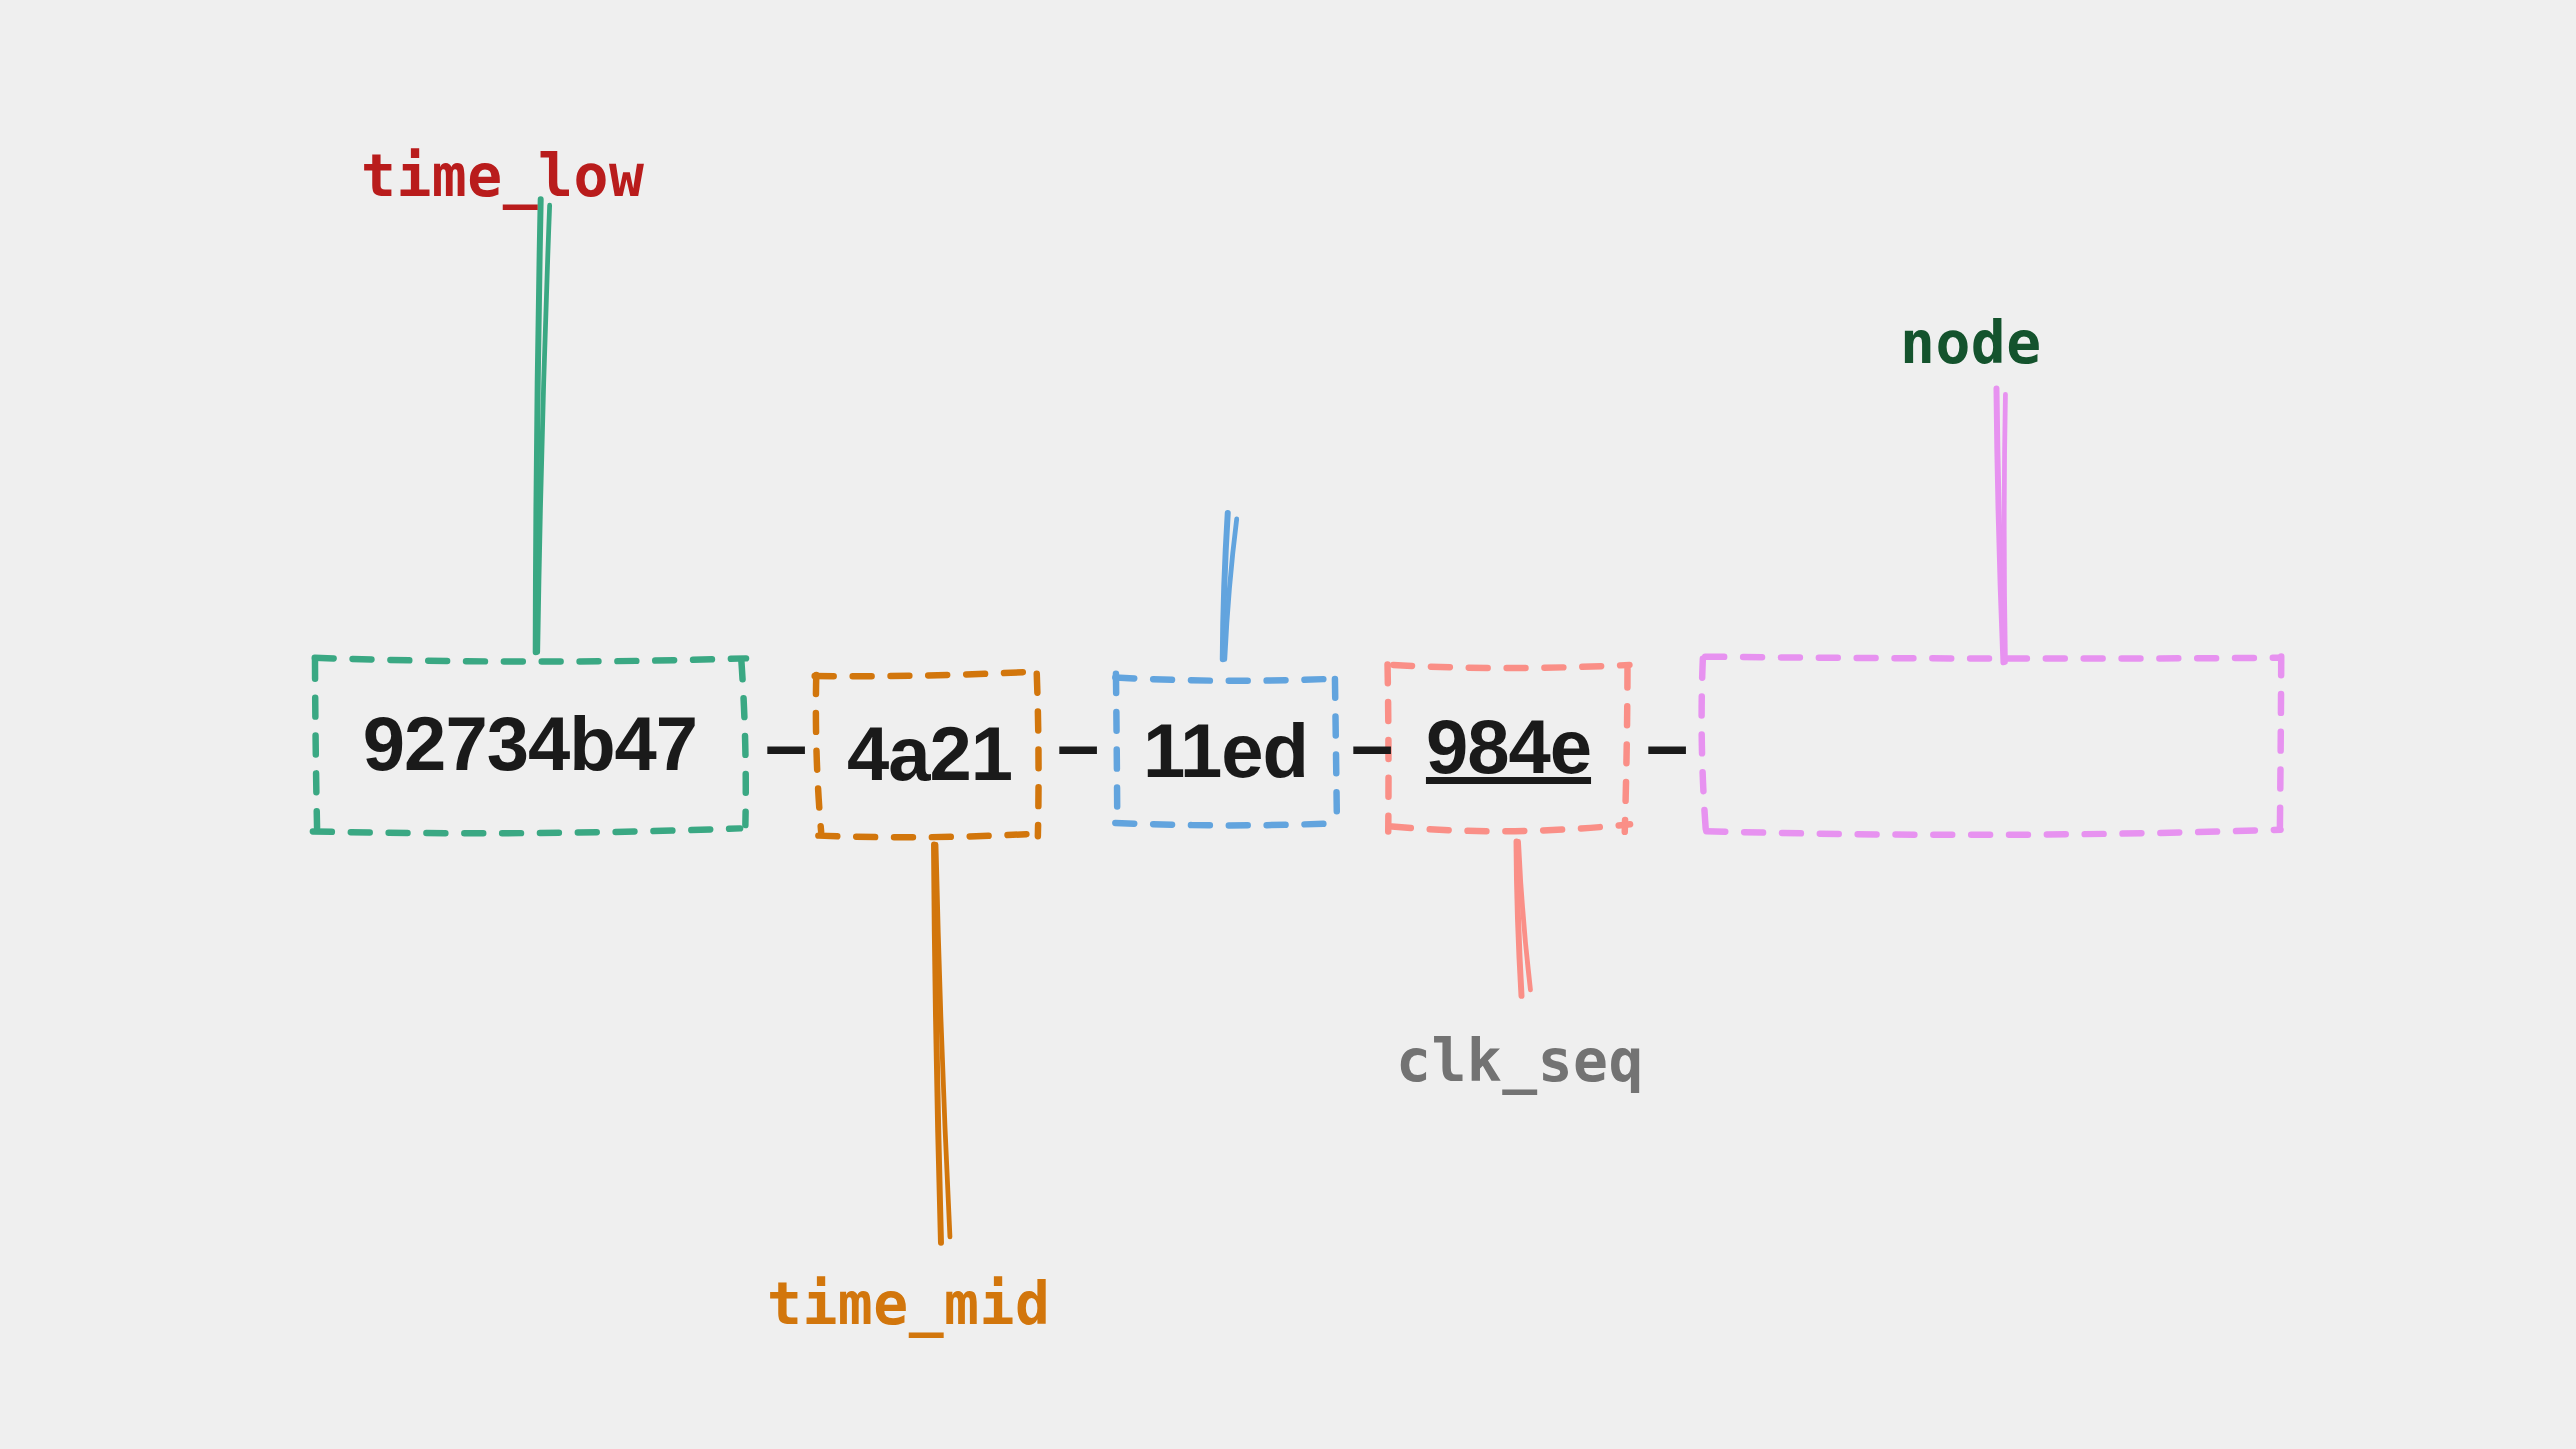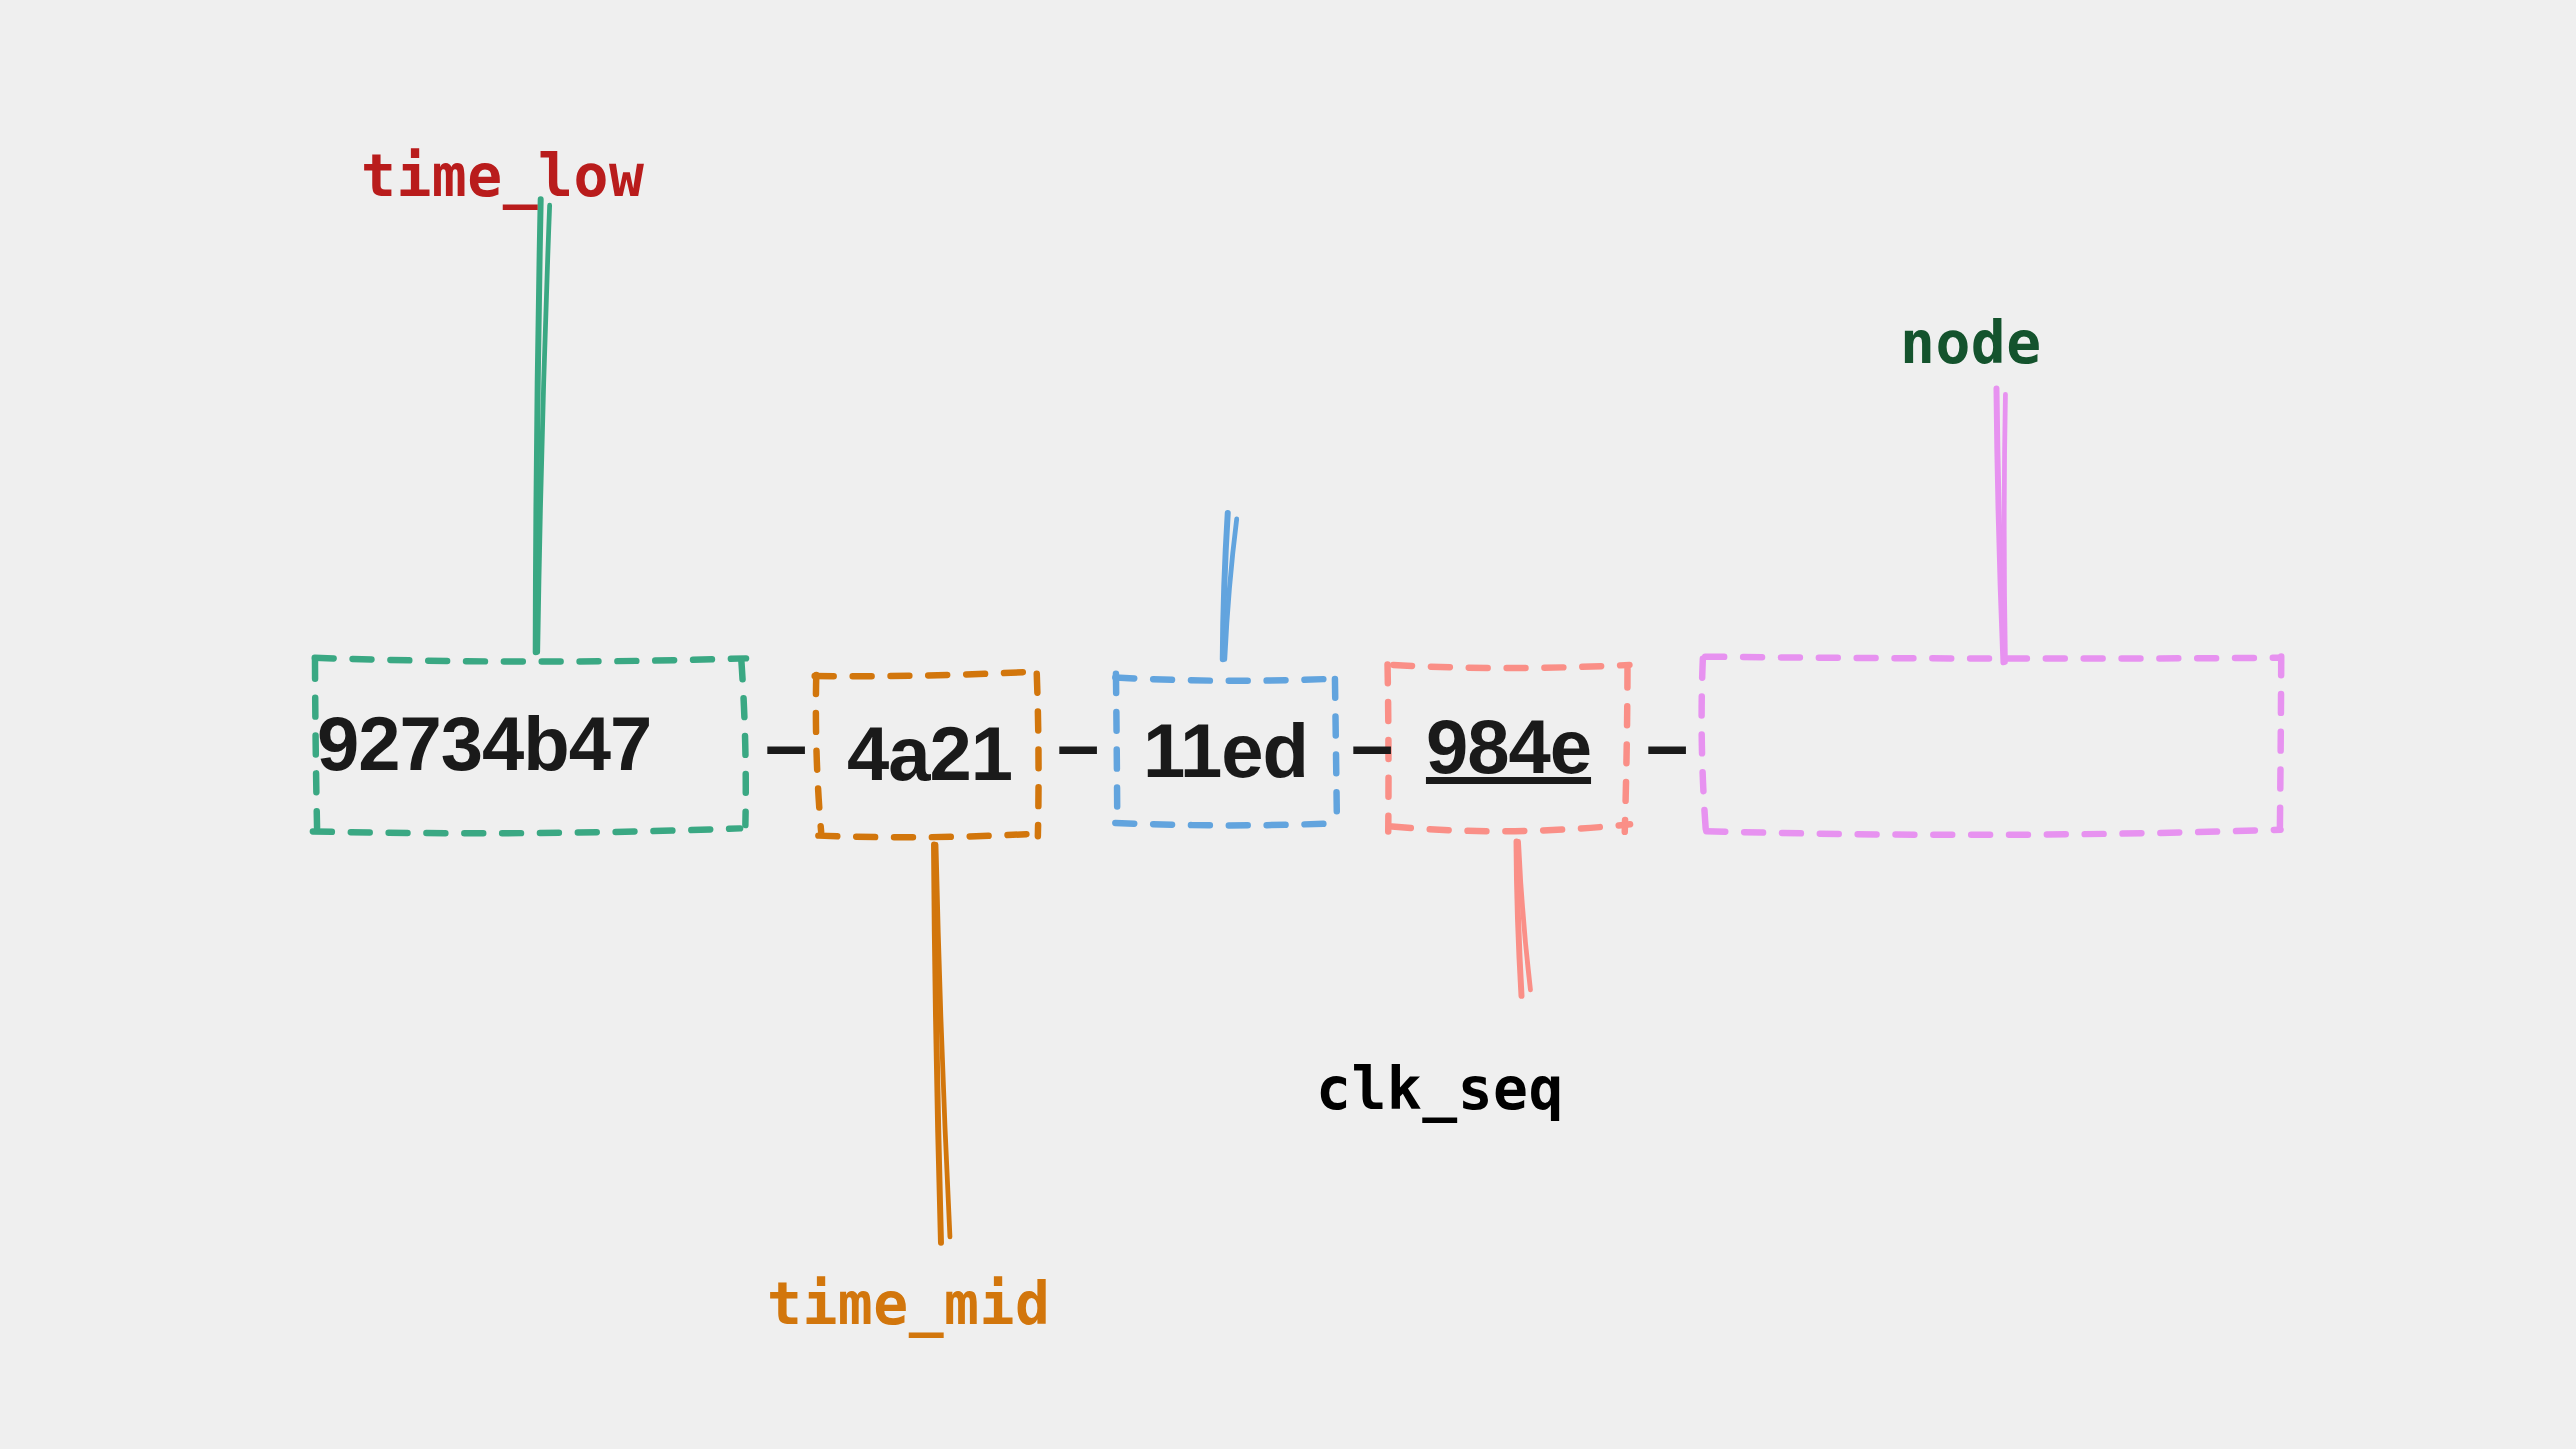--- a/index.html
+++ b/index.html
@@ -84,29 +84,29 @@
       <path d="M1528 1000 Q1523.5 922.5 1523 845" fill="none" stroke="#fa8f87" stroke-width="6" stroke-linecap="round"></path>
       <path d="M1537 994 Q1528.5 922.5 1525 845" fill="none" stroke="#fa8f87" stroke-width="4.800000000000001" stroke-linecap="round"></path>
       <path d="M1712.5054988882064 659.3633866321125 Q2001 662.5345668799871 2287.7492811687985 660.4963542239258" fill="none" stroke="#e792f0" stroke-width="6.5" stroke-linecap="round" stroke-dasharray="19 19"></path>
       <path d="M1713.6341743495475 834.6138067262311 Q2001 842.696857455511 2290.3071174641636 833.1230001468784" fill="none" stroke="#e792f0" stroke-width="6.5" stroke-linecap="round" stroke-dasharray="19 19"></path>
       <path d="M1710.0989446645133 661.5160715605673 Q1706.5718491080086 747 1713.23332065541 835.3904743219681" fill="none" stroke="#e792f0" stroke-width="6.5" stroke-linecap="round" stroke-dasharray="19 19"></path>
       <path d="M2290.9772181529447 659.2284717574848 Q2290.583117962155 747 2289.5718552482185 836.6941881210981" fill="none" stroke="#e792f0" stroke-width="6.5" stroke-linecap="round" stroke-dasharray="19 19"></path>
       <path d="M2005 390 Q2006.5 527.5 2012 665" fill="none" stroke="#e792f0" stroke-width="6" stroke-linecap="round"></path>
       <path d="M2014 396 Q2011.5 527.5 2014 665" fill="none" stroke="#e792f0" stroke-width="4.800000000000001" stroke-linecap="round"></path>
     </svg>
 
-  <div class="hex-seg" id="hex-time-low" style="left: 317px; top: 744px; width: 426px; transform: translateY(-50%); ">92734b47</div>
+  <div class="hex-seg" id="hex-time-low" style="left: 317px; top: 744px; width: 426px; transform: translateY(-50%); text-align: center;">92734b47</div>
   <div class="hex-seg" id="hex-time-mid" style="left: 819px; top: 754px; width: 221px; transform: translateY(-50%); text-align: center;">4a21</div>
   <div class="hex-seg" id="hex-time-hi" style="left: 1117px; top: 751px; width: 217px; transform: translateY(-50%); text-align: center;">11ed</div>
   <div class="hex-seg" id="hex-clk-seq" style="left: 1390px; top: 747px; width: 237px; transform: translateY(-50%); text-align: center; text-decoration: underline;">984e</div>
 
   <div class="hyphen" id="hyphen-0" style="left: 765px; top: 707px;">–</div>
   <div class="hyphen" id="hyphen-1" style="left: 1057px; top: 707px;">–</div>
   <div class="hyphen" id="hyphen-2" style="left: 1351px; top: 707px;">–</div>
   <div class="hyphen" id="hyphen-3" style="left: 1646px; top: 707px;">–</div>
 
   <div class="field-label" id="label-time-low" style="left: 361px; top: 119px; color: #b91c1c; margin-top: 28px;">time_low</div>
   <div class="field-label" id="label-time-mid" style="left: 767px; top: 1275px; color: rgb(210, 118, 12);">time_mid</div>
-  <div class="field-label" id="label-clk-seq" style="left: 1316px; top: 1032px; color: #000000; margin-top: 28px;">clk_seq</div>
+  <div class="field-label" id="label-clk-seq" style="left: 1396px; top: 1032px; color: #737373;">clk_seq</div>
   <div class="field-label" id="label-node" style="left: 1900px; top: 314px; color: #14532d;">node</div>
 
 </div>
 
 
 </body></html>

